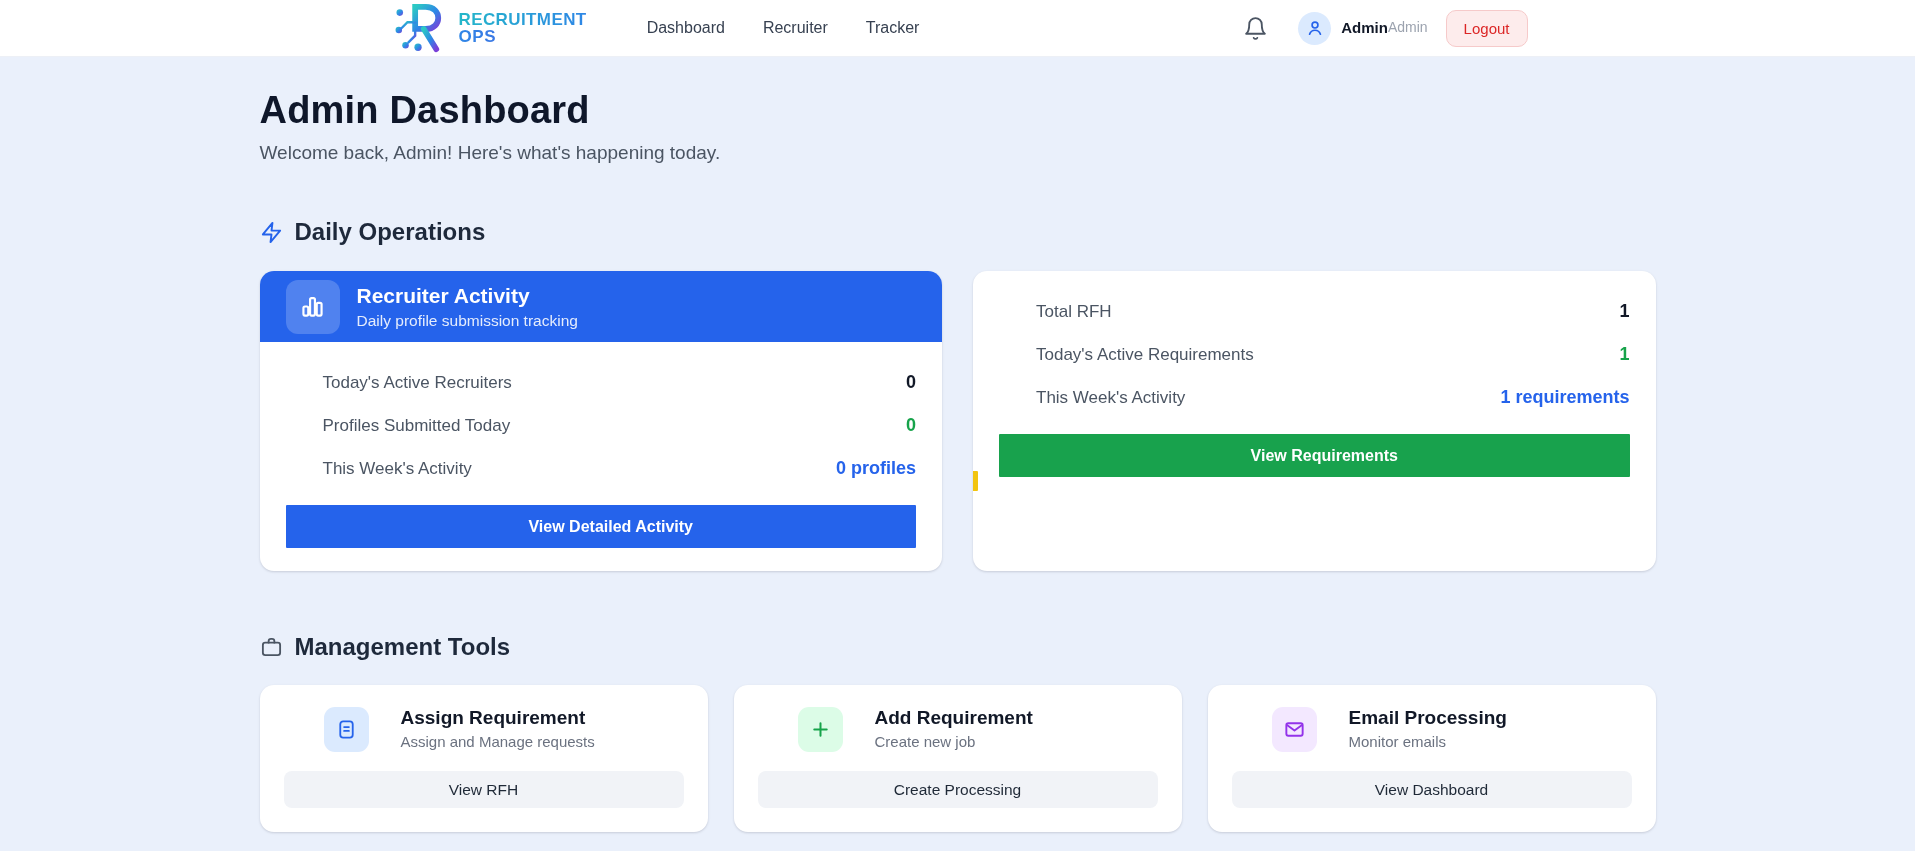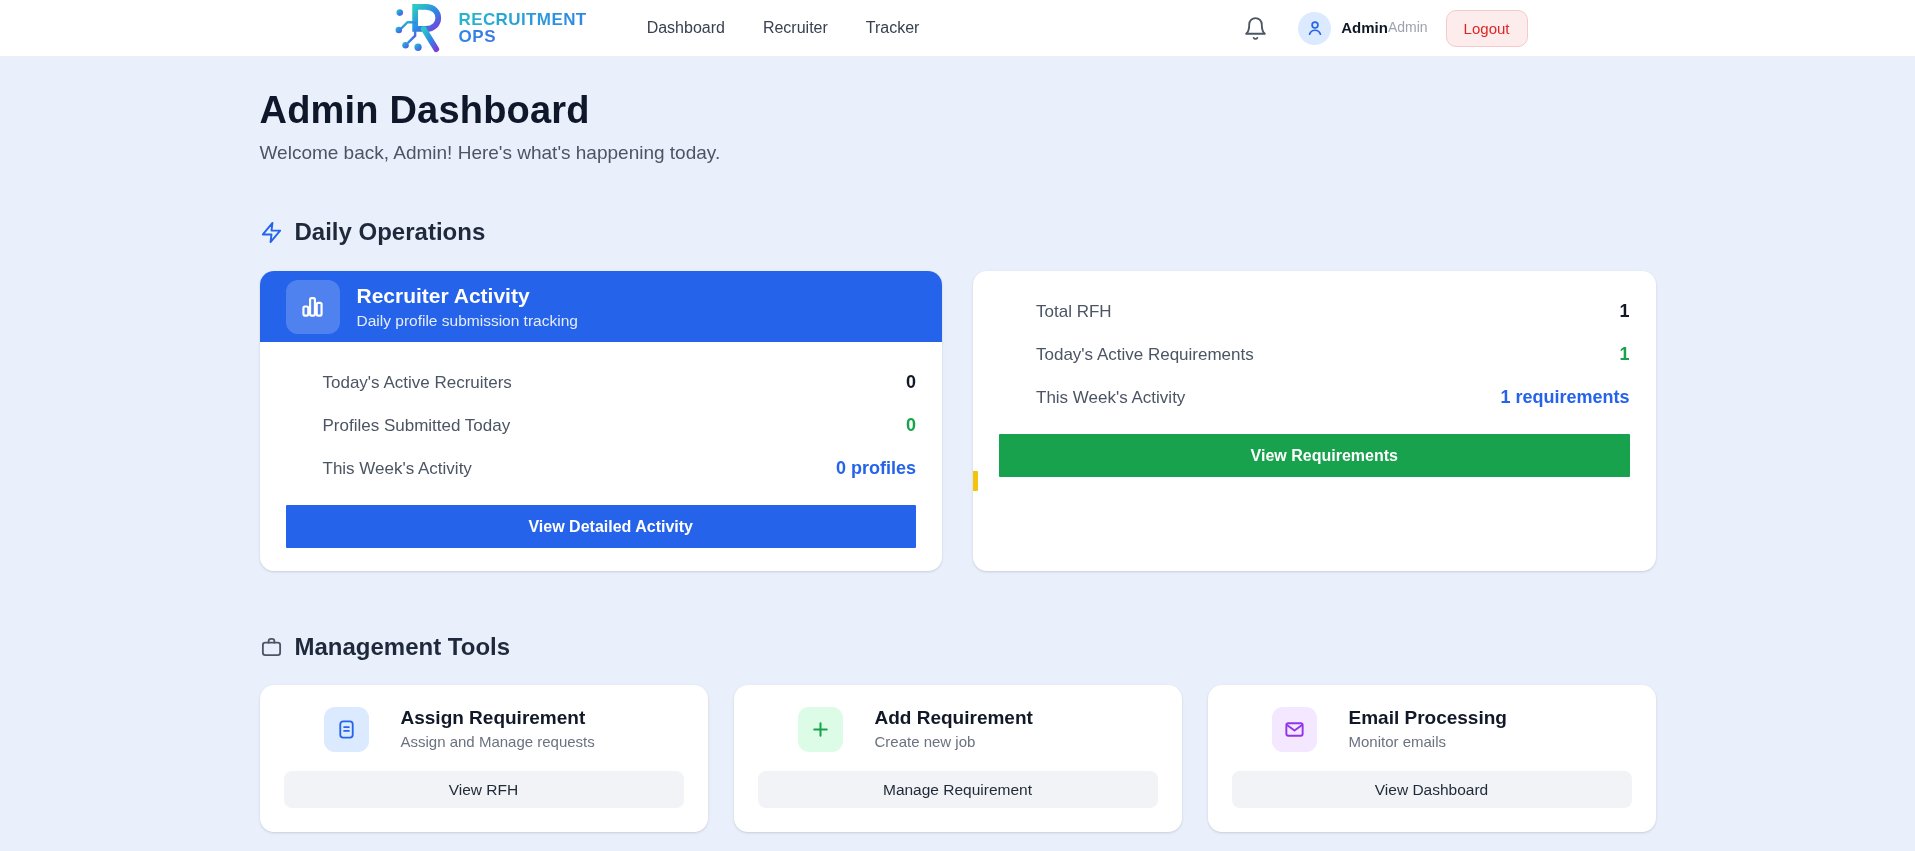--- a/index.html
+++ b/index.html
@@ -237,21 +237,21 @@
         <span class="tool-chip" style="background-color: rgb(220, 252, 231);">
           <svg width="23" height="23" viewBox="0 0 24 24" fill="none" stroke="#16a34a" stroke-width="2.1" stroke-linecap="round">
             <path d="M12 5.5v13M5.5 12h13"></path>
           </svg>
         </span>
         <span>
           <div class="tool-title">Add Requirement</div>
           <div class="tool-sub">Create new job</div>
         </span>
       </div>
-      <button class="tool-button">Manage Requirement</button>
+      <button class="tool-button">Create Processing</button>
     </section>
 
     <section class="tool-card">
       <div class="tool-top">
         <span class="tool-chip" style="background-color: rgb(243, 232, 255);">
           <svg width="23" height="23" viewBox="0 0 24 24" fill="none" stroke="#9333ea" stroke-width="2" stroke-linecap="round" stroke-linejoin="round">
             <rect x="3.5" y="5.5" width="17" height="13" rx="2"></rect>
             <path d="m4.5 7.5 7.5 5.5 7.5-5.5"></path>
           </svg>
         </span>

